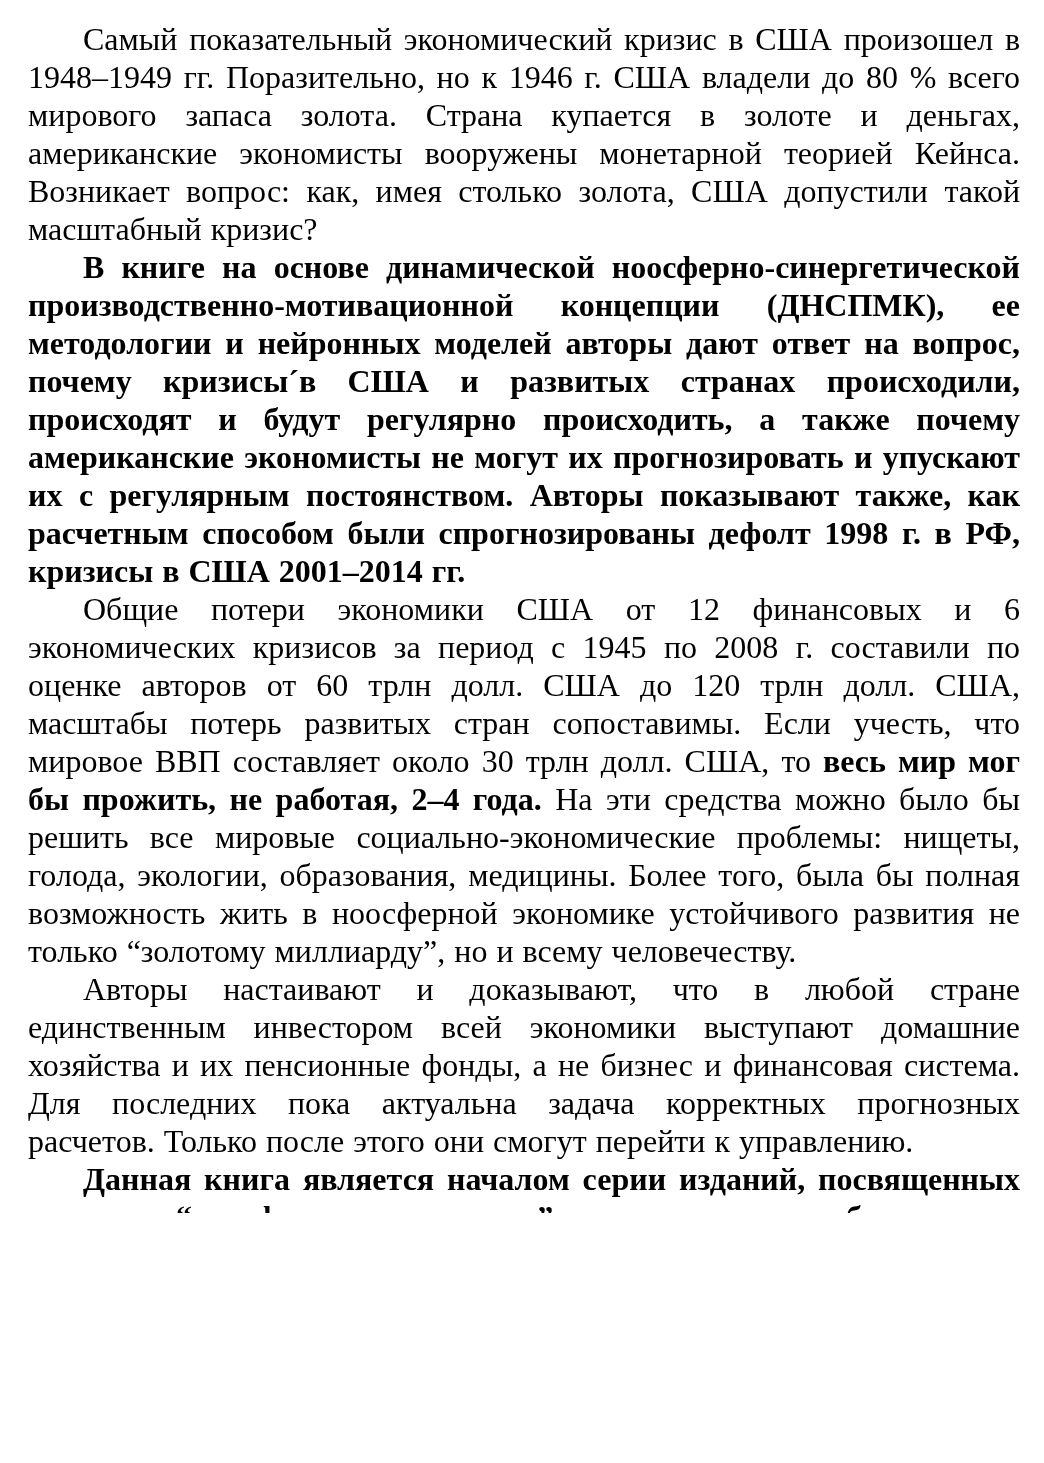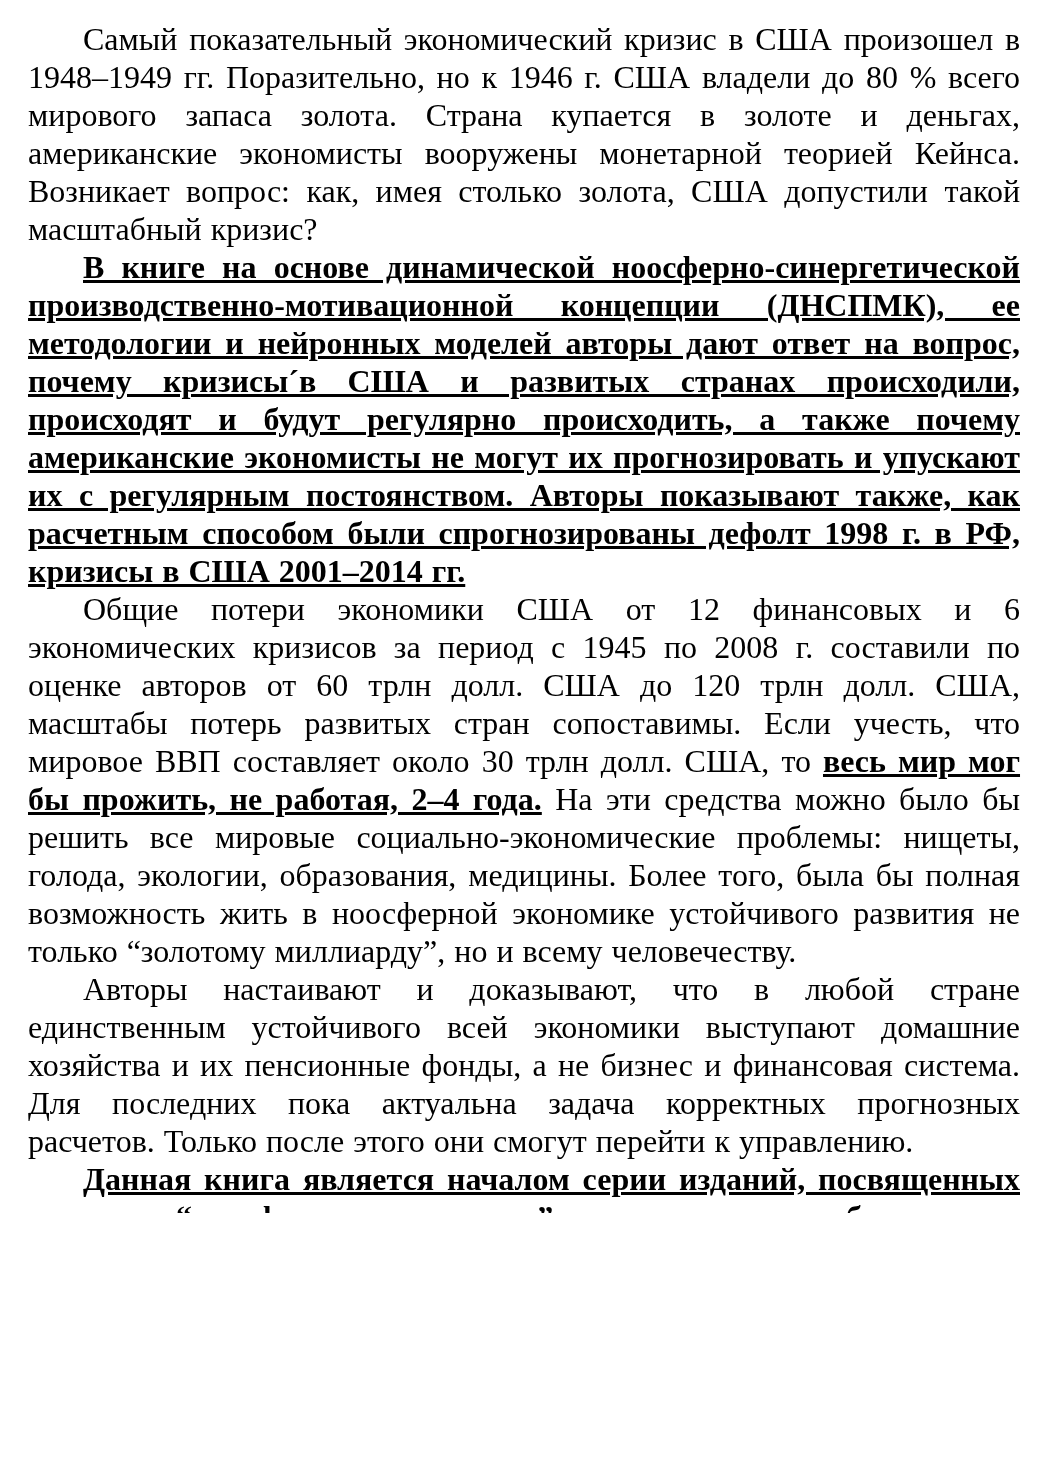--- a/index.html
+++ b/index.html
@@ -24,34 +24,33 @@
     text-align: justify;
   }
   .page-text p {
     margin: 0;
     padding: 0;
     text-indent: 55px;
     word-spacing: 1px;
   }
   .bold {
     font-weight: bold;
-    text-decoration: underline;
   }
 </style>
 </head>
 <body>
 
 <div class="page">
   <article class="page-text">
 
     <p><span>Самый показательный экономический кризис в США произошел в 1948–1949 гг. Поразительно, но к 1946 г. США владели до 80 % всего мирового запаса золота. Страна купается в золоте и деньгах, американские экономисты вооружены монетарной теорией Кейнса. Возникает вопрос: как, имея столько золота, США допустили такой масштабный кризис?</span></p>
 
     <p class="bold"><span>В книге на основе динамической ноосферно-синергетической производственно-мотивационной концепции (ДНСПМК), ее методологии и нейронных моделей авторы дают ответ на вопрос, почему кризисы´в США и развитых странах происходили, происходят и будут регулярно происходить, а также почему американские экономисты не могут их прогнозировать и упускают их с регулярным постоянством. Авторы показывают также, как расчетным способом были спрогнозированы дефолт 1998 г. в РФ,  кризисы в США 2001–2014 гг.</span></p>
 
     <p><span>Общие потери экономики США от 12 финансовых и 6 экономических кризисов за период с 1945 по 2008 г. составили по оценке авторов от 60 трлн долл. США до 120 трлн долл. США, масштабы потерь развитых стран сопоставимы. Если учесть, что мировое ВВП составляет около 30 трлн долл. США, то </span><span class="bold">весь мир мог бы прожить, не работая, 2–4 года.</span><span> На эти средства можно было бы решить все мировые социально-экономические проблемы: нищеты, голода, экологии, образования, медицины. Более того, была бы полная возможность жить в ноосферной экономике устойчивого развития не только “золотому миллиарду”, но и всему человечеству.</span></p>
 
 
-    <p><span>Авторы настаивают и доказывают, что в любой стране единственным устойчивого всей экономики выступают домашние хозяйства и их пенсионные фонды, а не бизнес и финансовая система. Для последних пока актуальна задача корректных прогнозных расчетов. Только после этого они смогут перейти к управлению.</span></p>
+    <p><span>Авторы настаивают и доказывают, что в любой стране единственным инвестором всей экономики выступают домашние хозяйства и их пенсионные фонды, а не бизнес и финансовая система. Для последних пока актуальна задача корректных прогнозных расчетов. Только после этого они смогут перейти к управлению.</span></p>
 
     <p class="bold"><span>Данная книга является началом серии изданий, посвященных понятию “ноосферная экономика”, теоретическому обоснованию новой научной парадигмы, объективно и необратимо занимающей ведущую роль в подходах к осмыслению сегодняшних экономических явлений и перспектив их дальнейшего развития.</span></p>
 
   </article>
 </div>
 
 </body></html>

